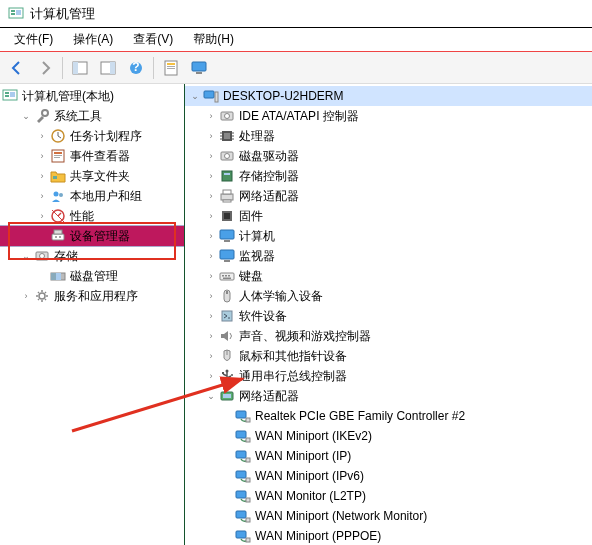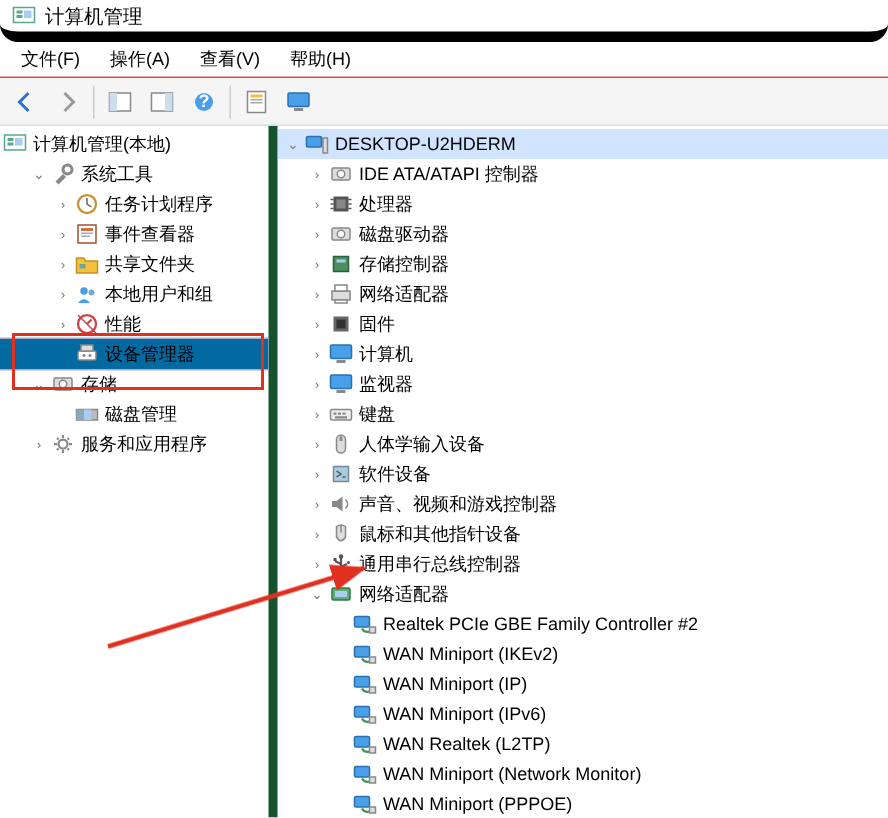--- a/index.html
+++ b/index.html
@@ -1,30 +1,30 @@
 <!DOCTYPE html>
 <html><head>
 <meta charset="utf-8">
 <style>
 * { margin: 0; padding: 0; box-sizing: border-box; font-family: "Microsoft YaHei", "SimSun", sans-serif; font-size: 12px; }
 body { background: #fff; width: 592px; height: 545px; overflow: hidden; position: relative; }
-.titlebar { height: 28px; display: flex; align-items: center; padding: 0 8px; border-bottom: 7px solid #000000; border-radius: 12px; }
+.titlebar { height: 28px; display: flex; align-items: center; padding: 0 8px; border-bottom: 1px solid #000000; }
 .titlebar .icon { margin-right: 6px; }
 .title-text { font-size: 13px; }
 .menubar { height: 24px; display: flex; align-items: center; padding: 0 4px; border-bottom: 1px solid #ef4444; }
 .menu-item { padding: 2px 10px; cursor: pointer; }
 .toolbar { height: 32px; display: flex; align-items: center; padding: 0 4px; gap: 2px; border-bottom: 1px solid #ddd; background: #f5f5f5; }
 .tool-btn { width: 26px; height: 26px; display: flex; align-items: center; justify-content: center; border: 1px solid transparent; cursor: pointer; }
 .tool-sep { width: 1px; height: 22px; background: #ccc; margin: 0 2px; }
 .main { display: flex; height: calc(100% - 84px); }
-.left-pane { width: 185px; border-right: 6px solid #14532d; overflow: auto; background: #fff; padding-top: 2px; }
+.left-pane { width: 185px; border-right: 1px solid #14532d; overflow: auto; background: #fff; padding-top: 2px; }
 .right-pane { flex: 1; overflow: auto; background: #fff; padding-top: 2px; position: relative; }
 .tree-row { display: flex; align-items: center; height: 20px; padding-right: 4px; white-space: nowrap; cursor: pointer; }
 .tree-row.selected { background: #d0e4ff; }
-.tree-row.highlighted { background: #0369a1; outline: 1px solid #aac; }
+.tree-row.highlighted { background: #be185d; outline: 1px solid #aac; }
 .toggle { width: 14px; height: 14px; display: flex; align-items: center; justify-content: center; color: #777; font-size: 9px; margin-left: 1px; margin-right: 1px; }
 .icon { width: 16px; height: 16px; display:inline-flex; align-items:center; justify-content:center; margin-right: 4px; }
 .label { font-size: 12px; color: #000; }
 .indent-0 { padding-left: 2px; }
 .indent-1 { padding-left: 18px; }
 .indent-2 { padding-left: 34px; }
 .red-box { position: absolute; border: 2px solid #e03020; pointer-events: none; }
 .arrow-overlay { position: absolute; pointer-events: none; }
 svg { display: block; }
 </style>
@@ -519,21 +519,21 @@
         </span>
       <span class="label">WAN Miniport (IPv6)</span>
     </div>
     <div class="tree-row indent-2">
       <span class="toggle"></span>
       <span class="icon">
           <svg width="16" height="16">
             <use href="#i-netadp"></use>
           </svg>
         </span>
-      <span class="label">WAN Realtek (L2TP)</span>
+      <span class="label">WAN Monitor (L2TP)</span>
     </div>
     <div class="tree-row indent-2">
       <span class="toggle"></span>
       <span class="icon">
           <svg width="16" height="16">
             <use href="#i-netadp"></use>
           </svg>
         </span>
       <span class="label">WAN Miniport (Network Monitor)</span>
     </div>

